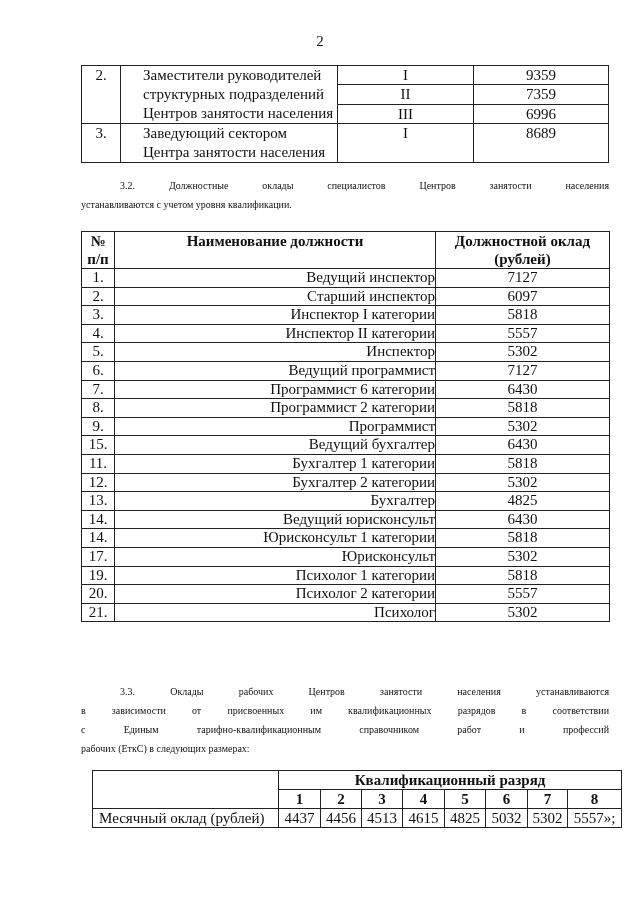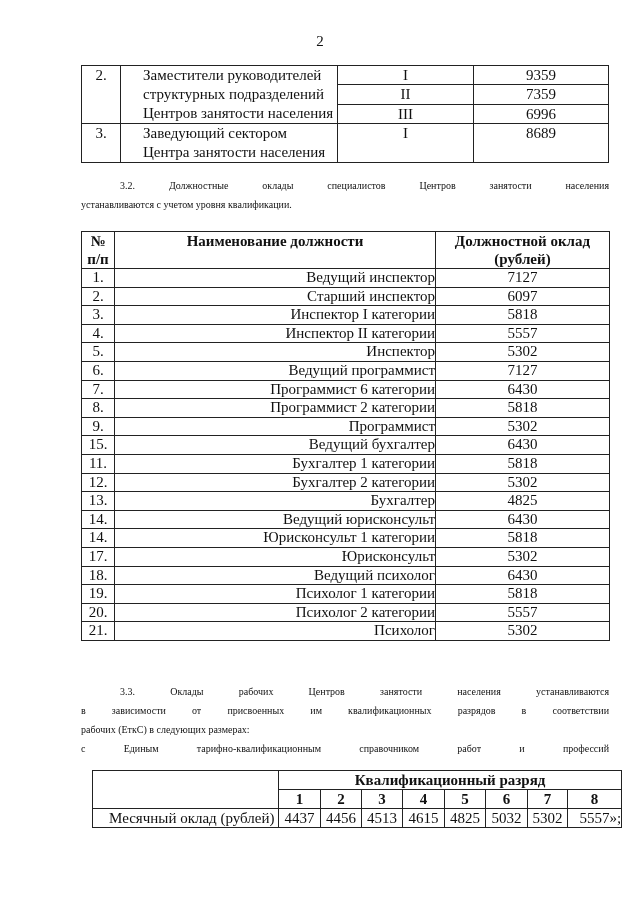--- a/index.html
+++ b/index.html
@@ -176,47 +176,42 @@
         <td class="c">14.</td>
         <td class="l">Юрисконсульт 1 категории</td>
         <td class="c">5818</td>
       </tr>
     <tr>
         <td class="c">17.</td>
         <td class="l">Юрисконсульт</td>
         <td class="c">5302</td>
       </tr>
     <tr>
-        <td class="c">18.</td>
-        <td class="l">Ведущий психолог</td>
-        <td class="c">6430</td>
-      </tr>
-    <tr>
         <td class="c">19.</td>
         <td class="l">Психолог 1 категории</td>
         <td class="c">5818</td>
       </tr>
     <tr>
         <td class="c">20.</td>
         <td class="l">Психолог 2 категории</td>
         <td class="c">5557</td>
       </tr>
     <tr>
         <td class="c">21.</td>
         <td class="l">Психолог</td>
         <td class="c">5302</td>
       </tr>
   </tbody>
 </table>
 
 <div class="abs para" style="top:682px;">
   <div class="indent" style="text-align:justify; text-align-last:justify;">3.3. Оклады рабочих Центров занятости населения устанавливаются</div>
   <div style="text-align:justify; text-align-last:justify;">в зависимости от присвоенных им квалификационных разрядов в соответствии</div>
+  <div style="text-align:justify; text-align-last:justify;">с Единым тарифно-квалификационным справочником работ и профессий</div>
   <div>рабочих (ЕткС) в следующих размерах:</div>
-  <div style="text-align:justify; text-align-last:justify;">с Единым тарифно-квалификационным справочником работ и профессий</div>
 </div>
 
 <table id="t3">
   <colgroup>
     <col style="width:186px">
     <col style="width:42px">
       <col style="width:41px">
       <col style="width:41px">
       <col style="width:42px">
     <col style="width:41px">
@@ -233,24 +228,24 @@
     <td class="c b">1</td>
     <td class="c b">2</td>
     <td class="c b">3</td>
     <td class="c b">4</td>
     <td class="c b">5</td>
     <td class="c b">6</td>
     <td class="c b">7</td>
     <td class="c b">8</td>
   </tr>
   <tr>
-    <td style="padding-left:16px; white-space:nowrap;">Месячный оклад (рублей)</td>
+    <td style="padding-left:6px; white-space:nowrap;">Месячный оклад (рублей)</td>
     <td class="c">4437</td>
     <td class="c">4456</td>
     <td class="c">4513</td>
     <td class="c">4615</td>
     <td class="c">4825</td>
     <td class="c">5032</td>
     <td class="c">5302</td>
-    <td class="c" style="white-space:nowrap;text-align:right;">5557»;</td>
+    <td class="c" style="white-space:nowrap;">5557»;</td>
   </tr>
 </tbody>
   </table>
 
 </body></html>

